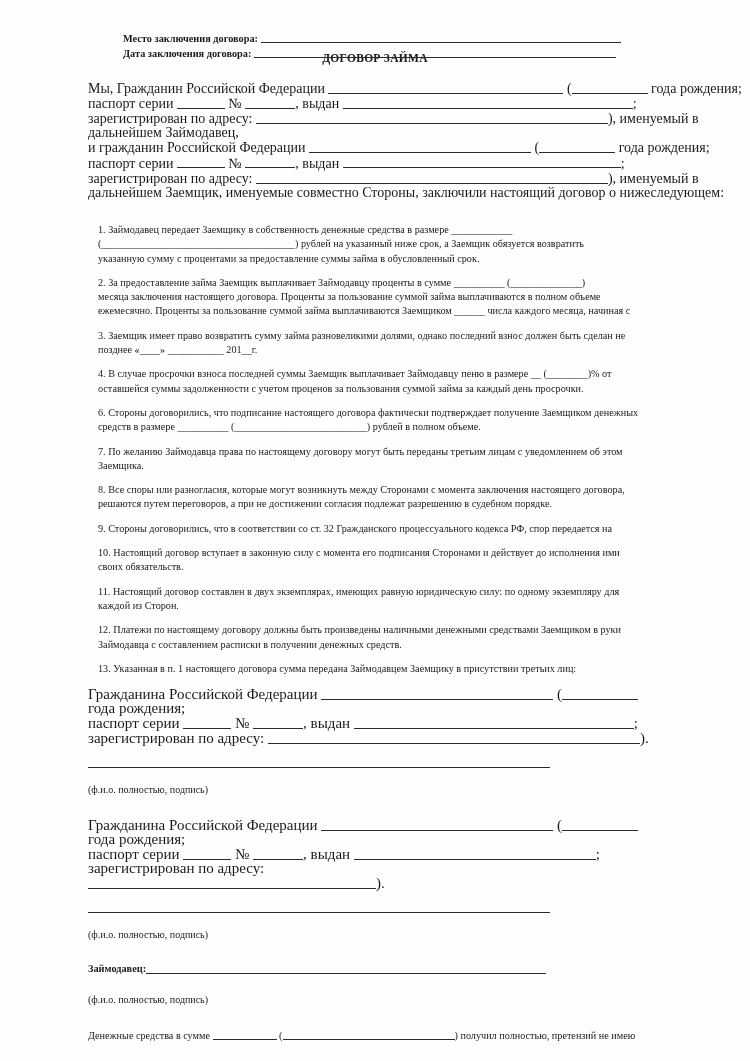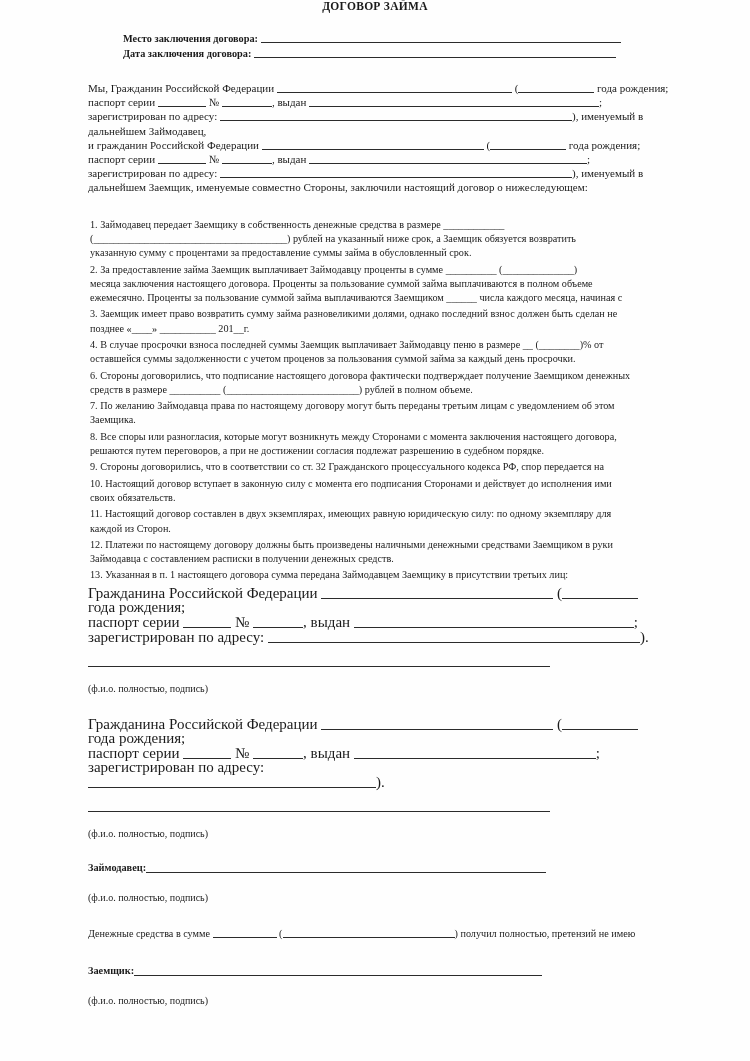--- a/index.html
+++ b/index.html
@@ -22,20 +22,21 @@
     box-sizing: border-box;
     padding: 0;
     position: relative;
   }
   .doc-title {
     text-align: center;
     font-weight: bold;
     font-size: 11.5px;
     letter-spacing: 0.3px;
     margin: 0;
+    padding-top: 52px;
   }
   .content {
     position: absolute;
     left: 88px;
     top: 0;
     width: 572px;
   }
   
   .fill {
     display: inline-block;
@@ -51,32 +52,32 @@
   }
   .hdr-row {
     white-space: nowrap;
     margin-left: 35px;
   }
   .hdr-label {
     font-weight: bold;
   }
   .party-block {
     margin-top: 20px;
-    font-size: 11px;
+    font-size: 14px;
     line-height: 14.2px;
   }
   .party-block .ln { white-space: nowrap; }
   .clauses {
     margin-top: 23px;
     font-size: 10.2px;
     line-height: 14.3px;
     text-align: left;
   }
   .clause {
-    margin: 2px;
+    margin: 10px;
   }
   .witness-block {
     font-size: 15px;
     line-height: 14.2px;
   }
   .sig-area { font-size: 10.2px; line-height: 14.2px; }
   .rule {
     border-bottom: 1px solid #2b2b2b;
     height: 0;
     width: 462px;

